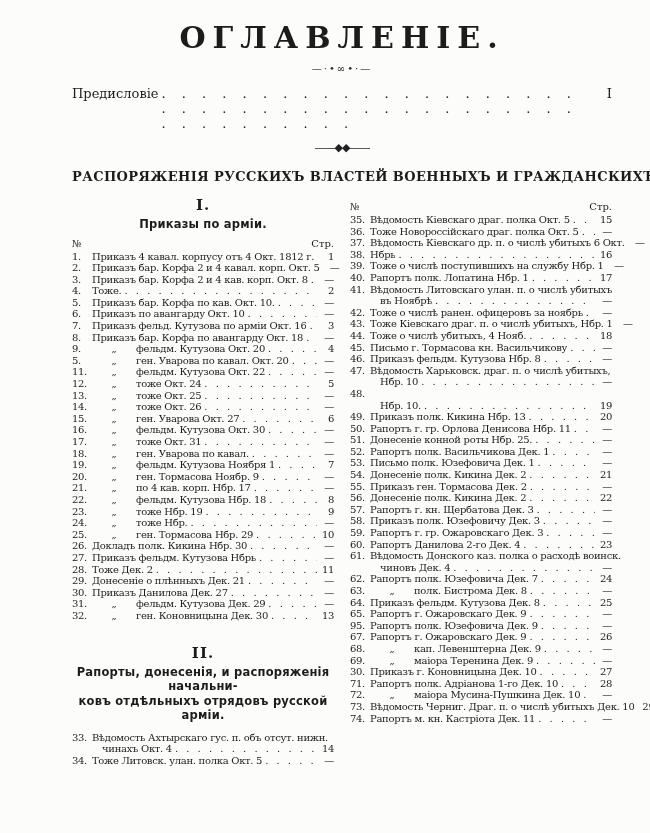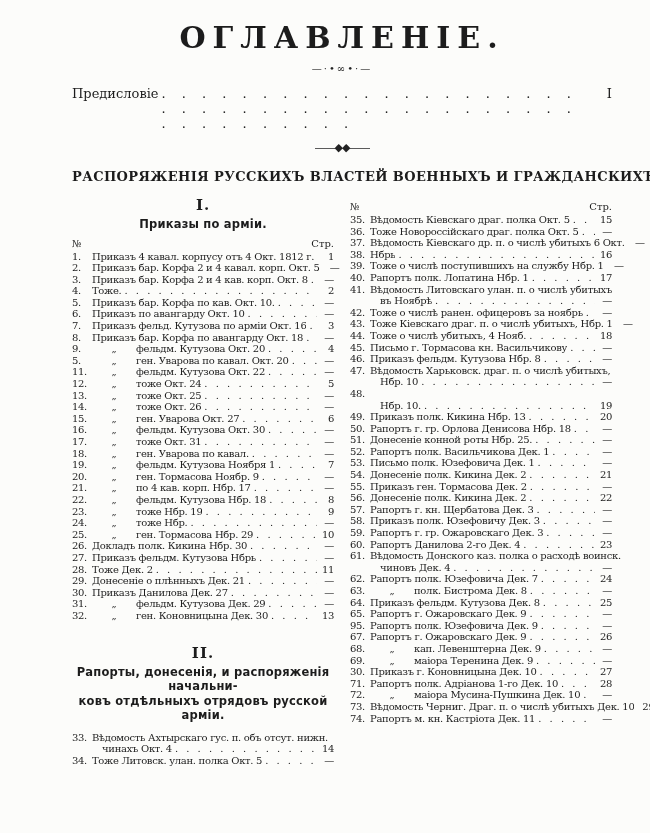--- a/index.html
+++ b/index.html
@@ -551,21 +551,21 @@
             <div class="toc-row">
               <span class="num">49.</span>
               <span class="text">Приказъ полк. Кикина Нбр. 13</span>
               <span class="leader"></span>
               <span class="page-num">20</span>
             </div>
           </div>
           <div class="toc-entry">
             <div class="toc-row">
               <span class="num">50.</span>
-              <span class="text">Рапортъ г. гр. Орлова Денисова Нбр. 18</span>
+              <span class="text">Рапортъ г. гр. Орлова Денисова Нбр. 11</span>
               <span class="leader"></span>
               <span class="page-num">—</span>
             </div>
           </div>
           <div class="toc-entry">
             <div class="toc-row">
               <span class="num">51.</span>
               <span class="text">Донесеніе конной роты Нбр. 25.</span>
               <span class="leader"></span>
               <span class="page-num">—</span>

